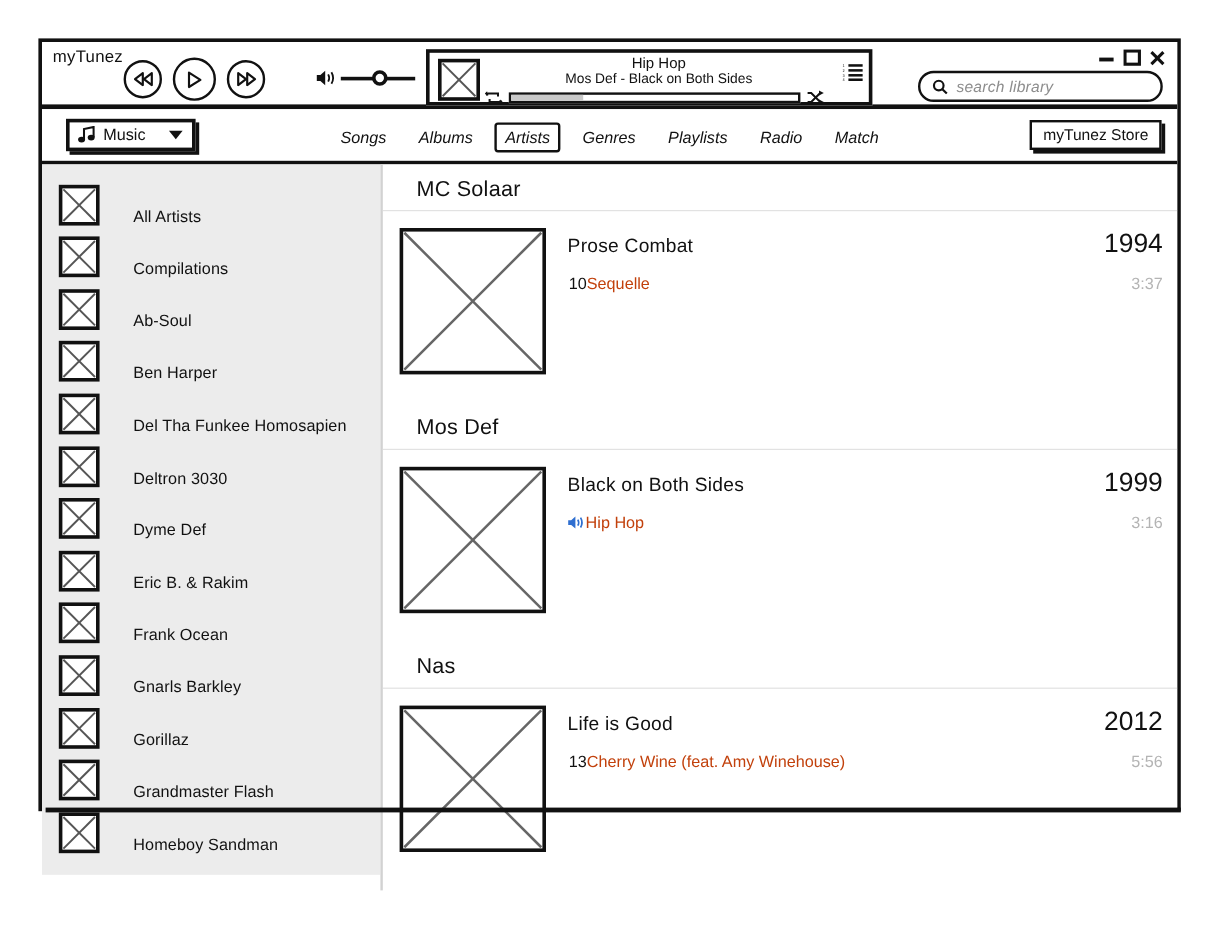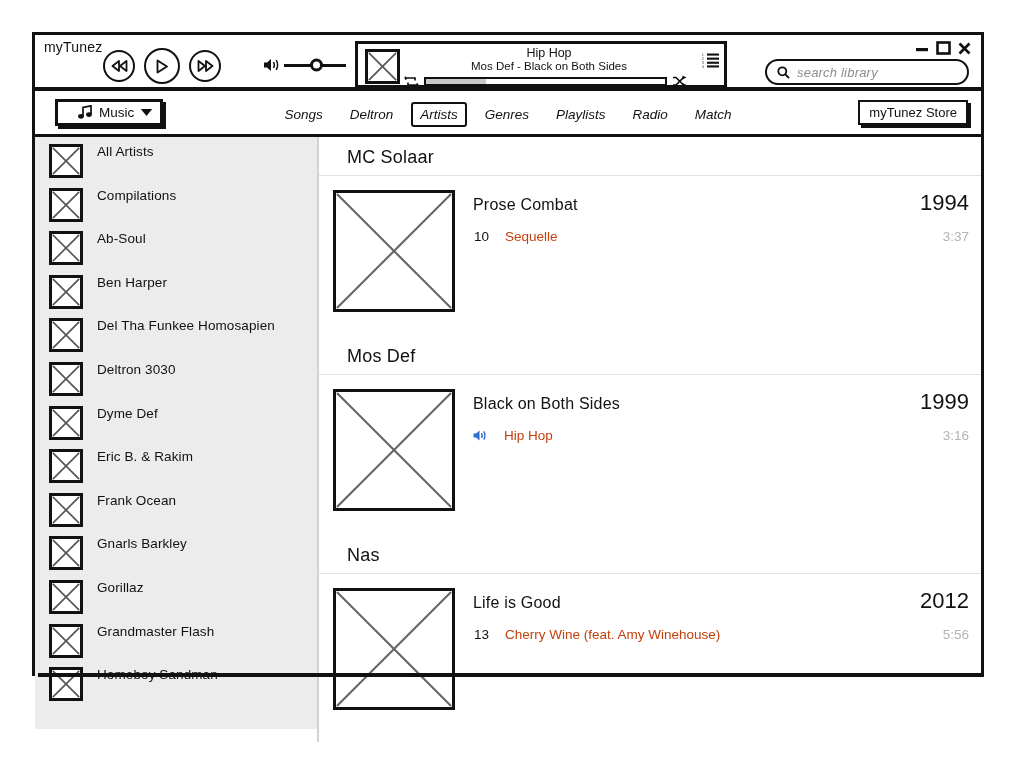--- a/index.html
+++ b/index.html
@@ -185,21 +185,21 @@
 
   .source-select {
     position: absolute;
     left: 20px; top: 8px;
     width: 108px; height: 27px;
     border: 3px solid #111111;
     background: #ffffff;
     display: flex;
     align-items: center;
     gap: 6px;
-    padding: 0 20px;
+    padding: 0 7px;
     box-shadow: 3px 3px 0 #111111;
     cursor: pointer;
   }
   .source-label {
     font-size: 13.5px;
     color: #111111;
     flex: 1;
   }
 
   .tabs {
@@ -247,22 +247,22 @@
 
   .sidebar {
     width: 282px;
     background: #ececec;
     height: 592px;
     overflow: hidden;
     padding-top: 7px;
   }
   .side-item {
     display: flex;
-    align-items: flex-start;
-    gap: 14px;
+    align-items: flex-end;
+    gap: 28px;
     padding: 0 14px;
     height: 43.6px;
     cursor: pointer;
   }
   .side-thumb {
     width: 34px; height: 34px;
     border: 3px solid #111111;
     background: #ffffff;
     flex: none;
   }
@@ -321,21 +321,21 @@
     display: flex;
     align-items: center;
     justify-content: space-between;
     gap: 12px;
     margin-top: 13px;
     cursor: pointer;
   }
   .track-left {
     display: flex;
     align-items: center;
-    gap: 16px;
+    gap: 0;
     min-width: 0;
   }
   .track-num {
     font-size: 13.5px;
     color: #111111;
     min-width: 16px;
     text-align: right;
   }
   .track-name {
     font-size: 13.5px;
@@ -461,21 +461,21 @@
         <ellipse cx="11" cy="9.6" rx="2.9" ry="2.4" fill="#111"></ellipse>
       </svg>
       <span class="source-label">Music</span>
       <svg width="13" height="9" viewBox="0 0 13 9" style="flex:none;">
         <path d="M0.8 1 L6.5 8 L12.2 1 Z" fill="#111"></path>
       </svg>
     </div>
 
     <div class="tabs">
       <div class="tab">Songs</div>
-      <div class="tab">Deltron</div>
+      <div class="tab">Albums</div>
       <div class="tab active">Artists</div>
       <div class="tab">Genres</div>
       <div class="tab">Playlists</div>
       <div class="tab">Radio</div>
       <div class="tab">Match</div>
     </div>
 
     <div class="store-btn">
       <span class="store-label">myTunez Store</span>
     </div>

